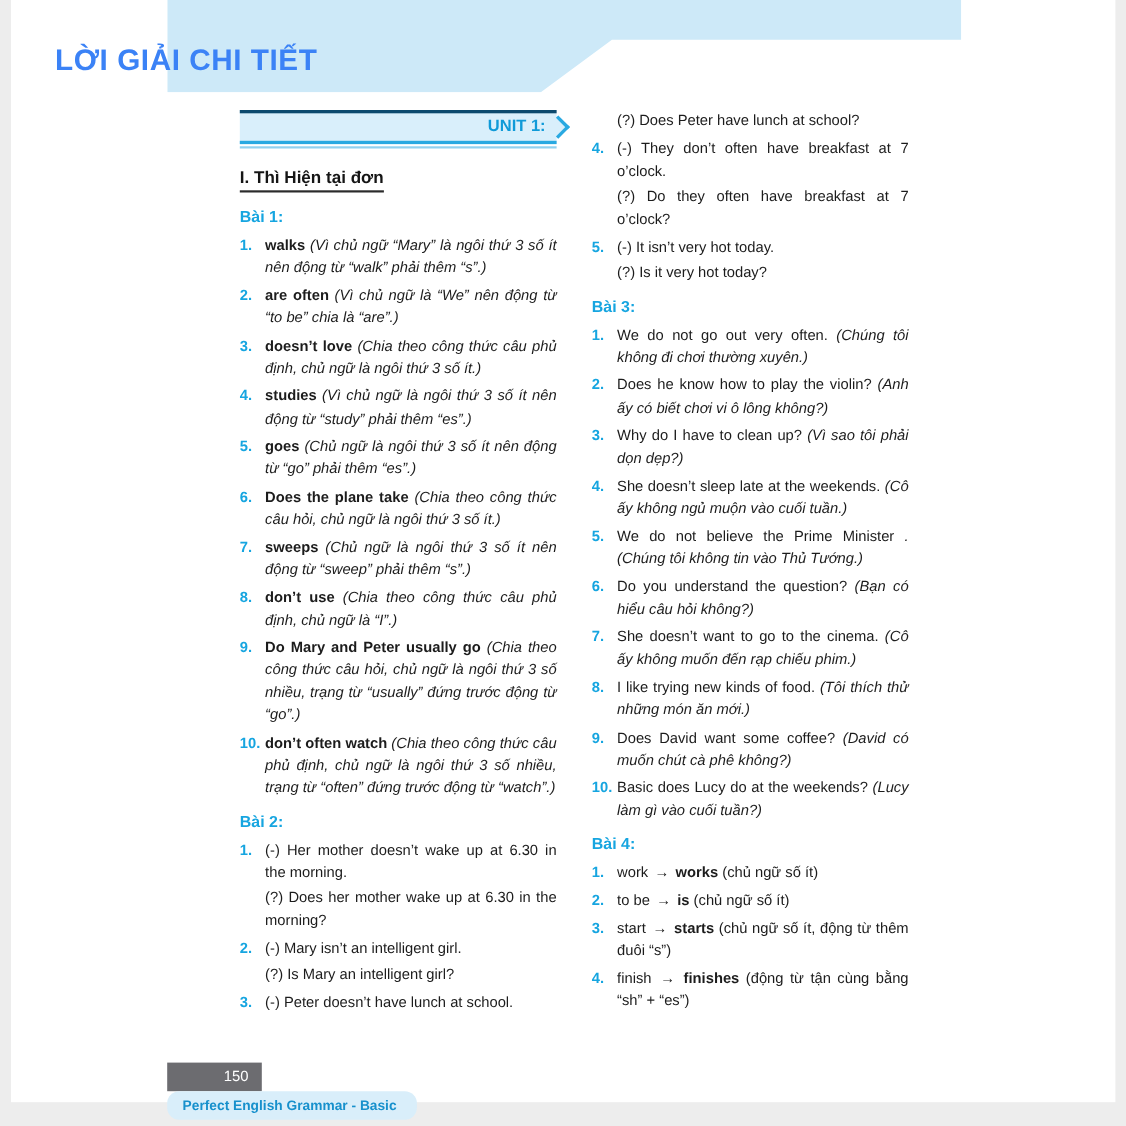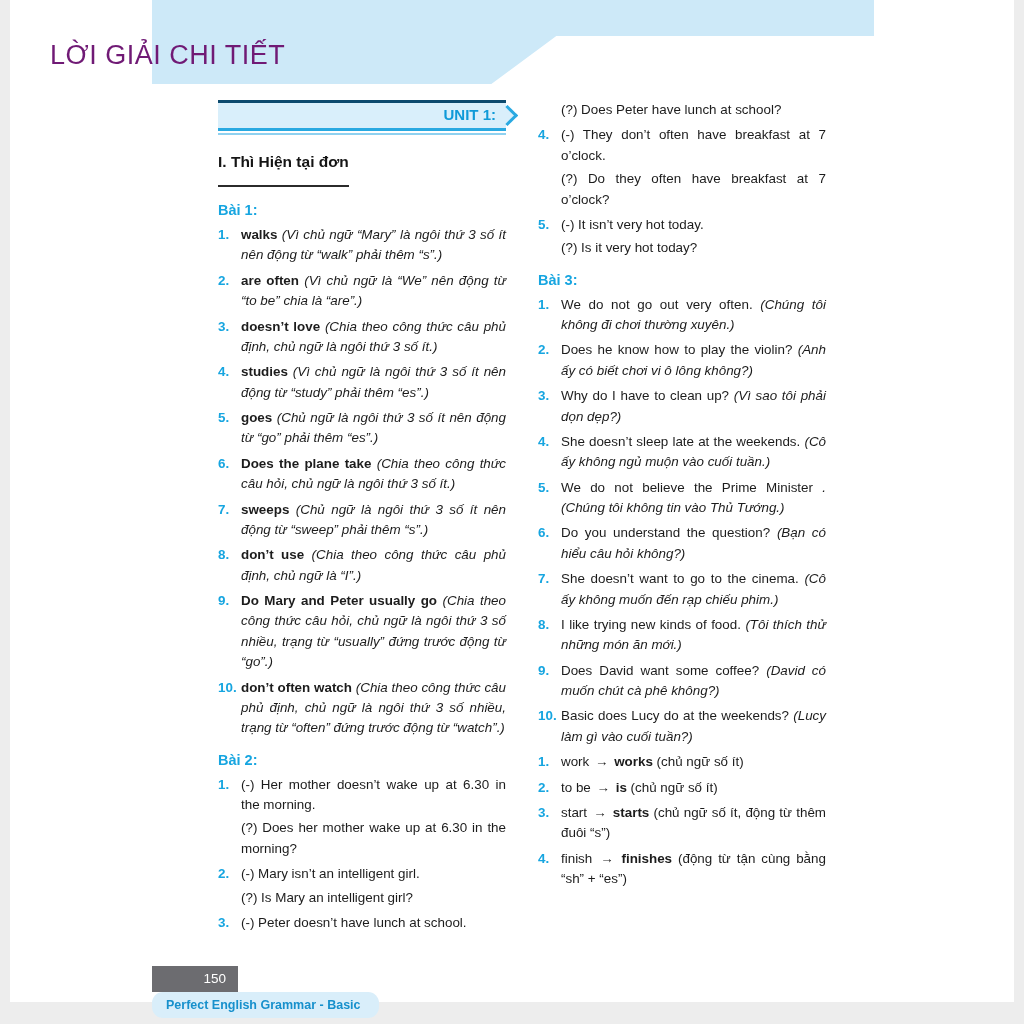--- a/index.html
+++ b/index.html
@@ -12,21 +12,21 @@
   }
   .page { position: absolute; left: 10px; top: 0; width: 1004px; height: 1002px; background: #ffffff; }
 
   .banner {
     position: absolute; left: 142px; top: 0; width: 722px; height: 84px;
     background: #cde9f8;
     clip-path: polygon(0 0, 100% 0, 100% 43%, 56% 43%, 47% 100%, 0 100%);
   }
   .page-title {
     position: absolute; left: 40px; top: 42px;
-    font-size: 27px; font-weight: normal; color: #701a75; letter-spacing: 0.5px;
+    font-size: 27px; font-weight: bold; color: #3b82f6; letter-spacing: 0.5px;
     line-height: 1;
   }
 
   .content { position: absolute; left: 208px; top: 100px; width: 608px; display: flex; gap: 32px; }
   .col { width: 288px; }
 
   .unit-box {
     position: relative; background: #d9effb;
     border-top: 3px solid #0c4a6e; border-bottom: 3px solid #29a9e1;
     padding: 3px 10px 4px; margin-bottom: 10px; text-align: right;
@@ -34,21 +34,21 @@
   .unit-box::after { content: ""; position: absolute; left: 0; right: 0; bottom: -7px; height: 2px; background: #8fd1f0; }
   .unit-label { color: #0f9ad8; font-weight: bold; font-size: 15px; }
   .unit-flag {
     position: absolute; right: -9px; top: 5px; width: 15px; height: 15px;
     background: #d9effb; border-top: 3px solid #29a9e1; border-right: 3px solid #29a9e1;
     transform: rotate(45deg);
   }
 
   .section-title {
     display: inline-block; font-weight: bold; font-size: 15.5px; color: #151515;
-    border-bottom: 2px solid #2b2b2b; padding-bottom: 14px; margin: 12px 0 2px;
+    border-bottom: 2px solid #2b2b2b; padding-bottom: 2px; margin: 12px 0 2px;
   }
 
   .bai { color: #16a5e0; font-weight: bold; font-size: 14.5px; margin: 13px 0 7px; }
 
   .item { display: flex; margin-bottom: 5px; }
   .num { flex: 0 0 23px; color: #16a5e0; font-weight: bold; font-size: 13.4px; line-height: 1.52; }
   .txt { flex: 1; font-size: 13.4px; line-height: 1.52; color: #1c1c1c; text-align: justify; }
   .line + .line { margin-top: 3px; }
   .ans { font-weight: bold; }
   .note, .vi { font-style: italic; }
@@ -213,20 +213,21 @@
         </div>
       <div class="item">
           <span class="num">9.</span>
           <div class="txt"><span>Does David want some coffee?</span> <span class="vi">(David có muốn chút cà phê không?)</span></div>
         </div>
       <div class="item">
           <span class="num">10.</span>
           <div class="txt"><span>Basic does Lucy do at the weekends?</span> <span class="vi">(Lucy làm gì vào cuối tuần?)</span></div>
         </div>
 
+      <div class="bai">Bài 4:</div>
 
       <div class="item">
           <span class="num">1.</span>
           <div class="txt"><span>work</span> <span class="arrow">→</span> <span class="res">works</span> <span>(chủ ngữ số ít)</span></div>
         </div>
       <div class="item">
           <span class="num">2.</span>
           <div class="txt"><span>to be</span> <span class="arrow">→</span> <span class="res">is</span> <span>(chủ ngữ số ít)</span></div>
         </div>
       <div class="item">

